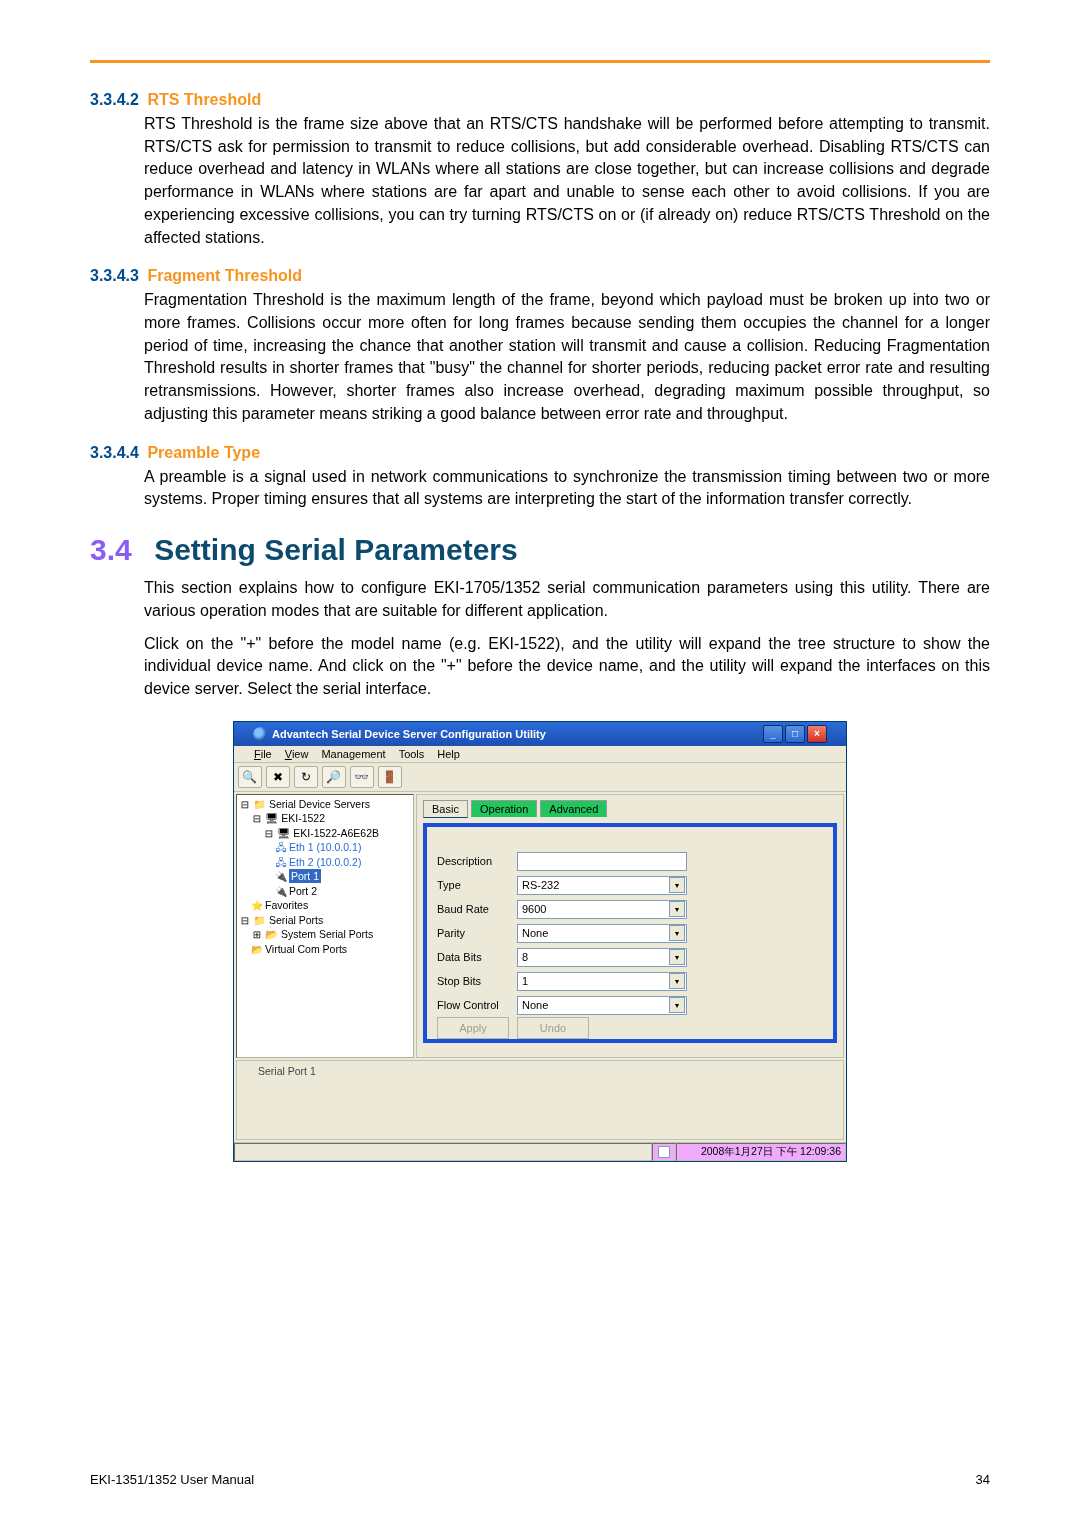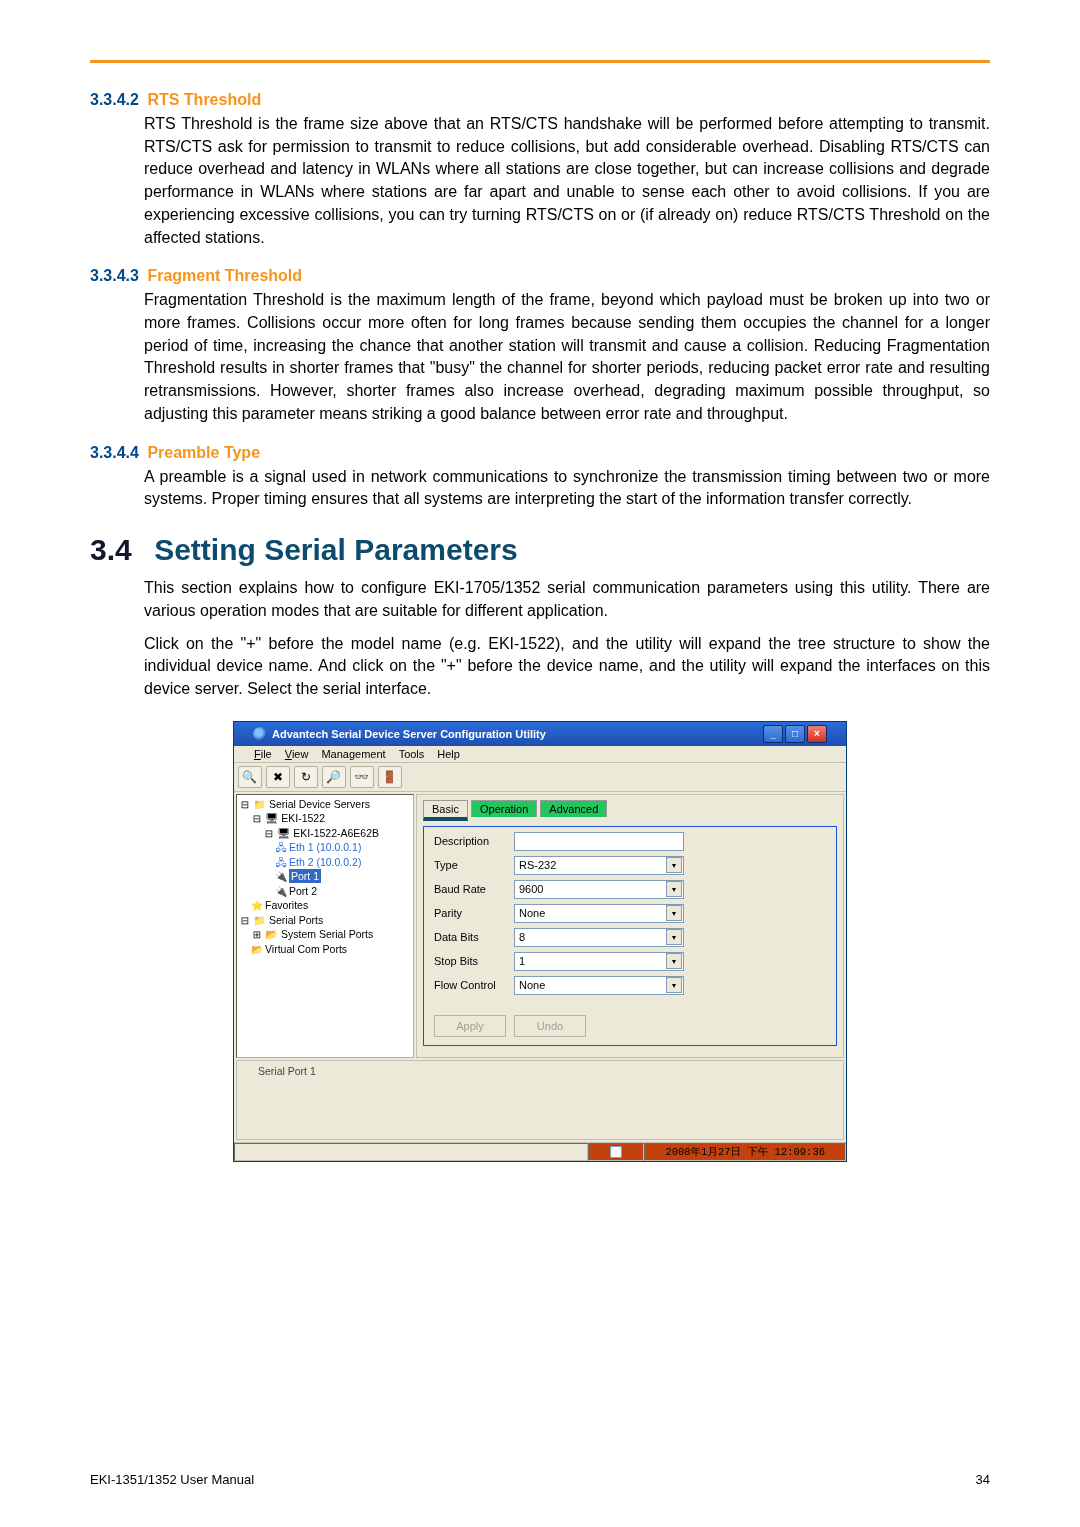--- a/index.html
+++ b/index.html
@@ -41,21 +41,21 @@
     margin: 4px 0 0 54px;
     font-size: 16px;
     line-height: 1.42;
     text-align: justify;
     color: #000;
   }
   .h2-wrap {
     margin: 22px 0 10px 0;
   }
   .h2-num {
-    color: #0f172a;
+    color: #8b5cf6;
     font-weight: bold;
     font-size: 30px;
     display: inline;
     margin-top: 20px;
   }
   .h2-title {
     color: #0c4a6e;
     font-weight: bold;
     font-size: 30px;
     display: inline;
@@ -152,24 +152,24 @@
   .tab {
     display:inline-block;
     padding: 2px 8px;
     border:1px solid #999;
     border-bottom: none;
     background:#22c55e;
     font-size:11px;
     position:relative;
     top:1px;
   }
-  .tab.active { background:#ece9d8; font-weight:normal; border-bottom:4px solid #0c4a6e;}
+  .tab.active { background:#ece9d8; font-weight:normal; border-bottom:1px solid #0c4a6e;}
   .tab-body {
-    border:1px solid #1d4ed8;
-    padding: 0 10px 60px 10px;
+    border:4px solid #1d4ed8;
+    padding: 20px 10px 60px 10px;
     height: 220px;
     box-sizing:border-box;
     position:relative;
   }
   .form-row { display:flex; align-items:center; margin: 5px 0;}
   .form-row .lbl { width: 80px; font-size:11px;}
   .form-row .inp {
     flex:0 0 160px;
     border:1px solid #7f9db9;
     background:#fff;
@@ -179,21 +179,21 @@
     display:flex; align-items:center; justify-content:space-between;
   }
   .form-row .inp .arrow {
     width:14px; height:14px;
     border:1px solid #7f9db9;
     background:#ece9d8;
     display:flex; align-items:center; justify-content:center;
     font-size:8px;
     margin-right:-3px;
   }
-  .form-btns { position:absolute; left:10px; bottom:8px; display:flex; gap:8px;}
+  .form-btns { position:absolute; left:10px; bottom:0; display:flex; gap:8px;}
   .fbtn {
     width:70px; height:20px;
     border:1px solid #b5b5a5;
     background:#ece9d8;
     color:#a0a090;
     font-size:11px;
     display:flex; align-items:center; justify-content:center;
   }
 
   .info-pane {
@@ -207,23 +207,22 @@
   }
 
   .statusbar {
     border-top:1px solid #c0c0b0;
     display:flex;
     height:18px;
     font-size:10.5px;
   }
   .statusbar .cell {
     border:1px inset #c0c0b0;
-    padding: 1px 20px;
-    background:#c2410c;
-    font-family:Liberation Mono, monospace;
+    padding: 1px 4px;
+    background:#f0abfc;
   }
   .statusbar .spacer { flex:1; border:1px inset #c0c0b0; background:#ece9d8;}
   .statusbar .chk { width:14px; display:flex; align-items:center; justify-content:center;}
   .statusbar .chk .box { width:10px; height:10px; border:1px solid #7f9db9; background:#fff;}
 
   .footer {
     position:absolute;
     bottom: 40px;
     left: 90px; right: 90px;
     display:flex;

